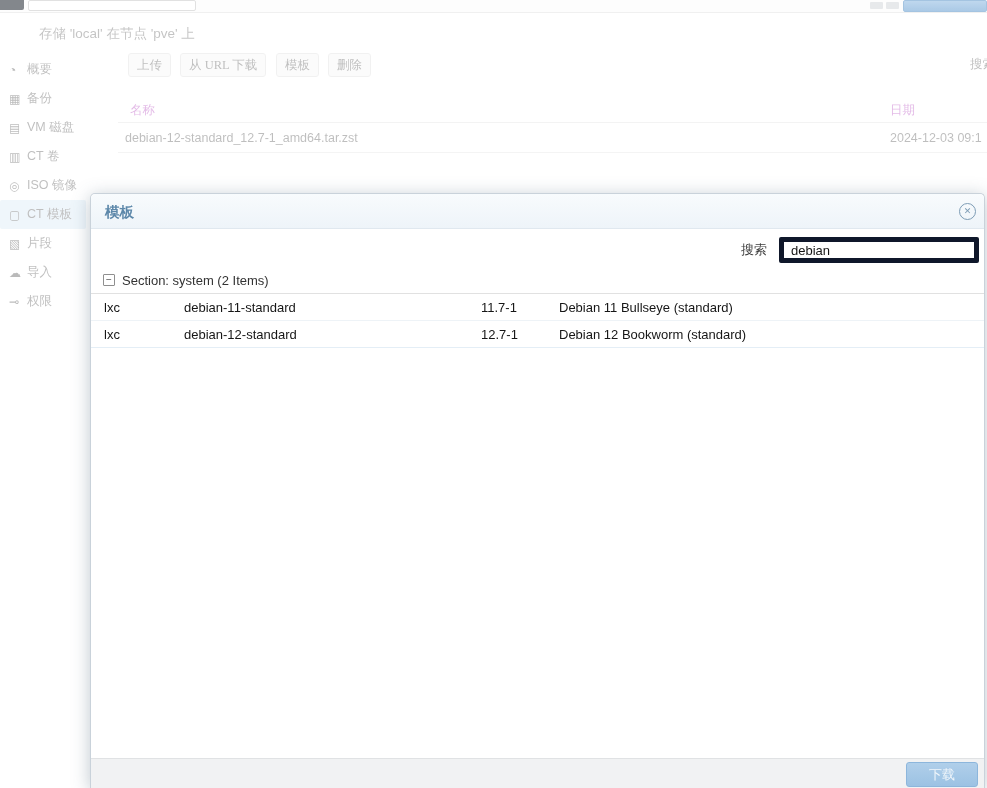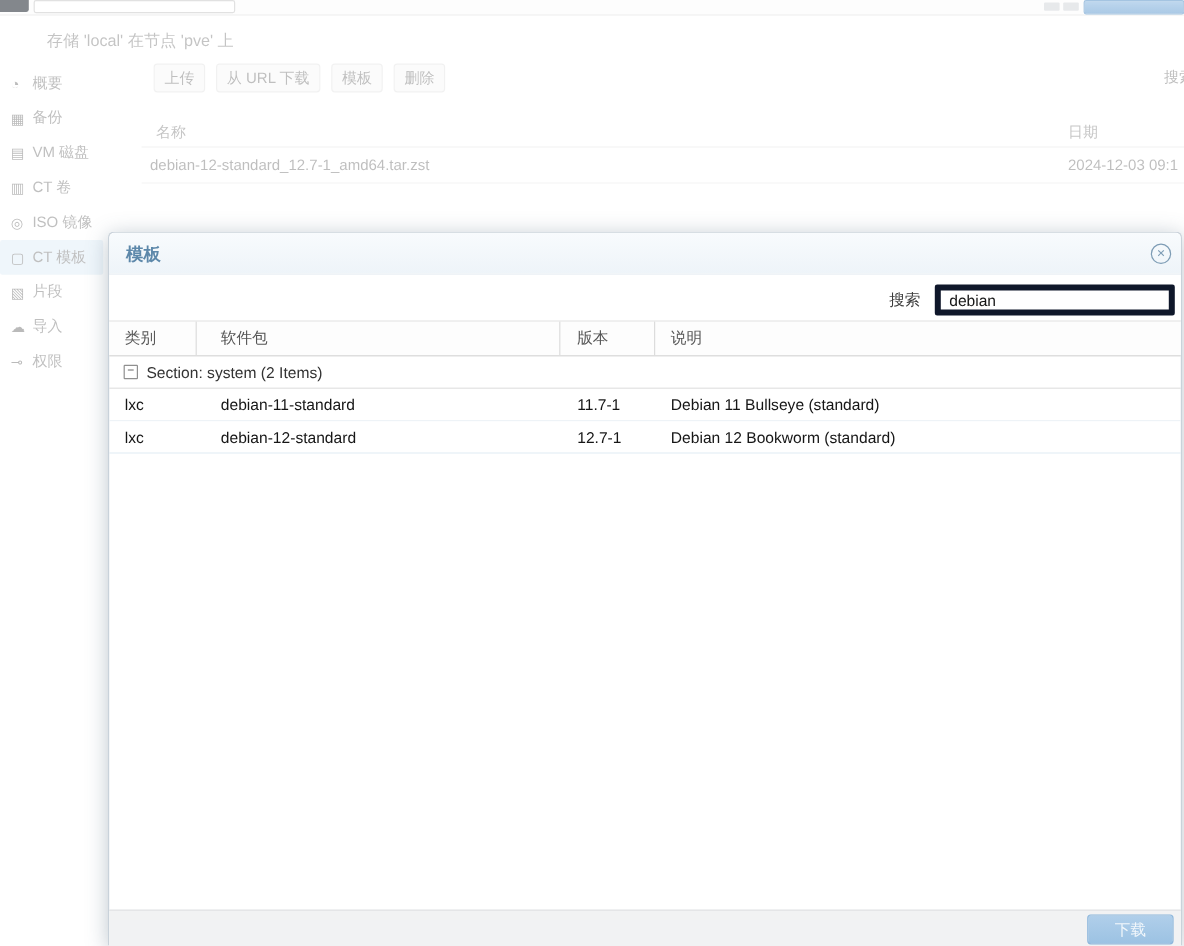--- a/index.html
+++ b/index.html
@@ -25,21 +25,21 @@
   .side-item { position:relative; height:29px; display:flex; align-items:center; padding-left:9px;
     color:#2e2e2e; font-size:12.5px; white-space:nowrap; }
   .side-item .icn { width:18px; font-size:12px; color:#1d1d1d; flex:0 0 18px; }
   .side-item.sel { background:rgba(160,198,228,.55); border-radius:2px; }
 
   .content { position:absolute; left:118px; top:38px; right:0; }
   .tbar { position:relative; height:30px;text-align:right; }
   .tbtn { position:absolute; top:2px; height:24px; line-height:22px; padding:0 8px;
     background:#f4f4f4; border:1px solid #d4d4d4; border-radius:3px; font-size:12.5px; color:#2d2d2d; }
   .tbar-search { position:absolute; right:-8px; top:5px; font-size:12.5px; color:#2d2d2d; }
-  .fcols { position:relative; height:28px; border-bottom:1px solid #d9d9d9; margin-top:14px; font-size:12.5px; color:#404040; }
+  .fcols { position:relative; height:28px; border-bottom:1px solid #d9d9d9; margin-top:14px; font-size:12.5px; color:#a21caf; }
   .fcol-name { position:absolute; left:12px; top:7px; }
   .fcol-date { position:absolute; left:772px; top:7px; }
   .frow { position:relative; height:30px; border-bottom:1px solid #dedede; font-size:12.5px; color:#2c2c2c; }
   .frow-name { position:absolute; left:7px; top:8px; }
   .frow-date { position:absolute; left:772px; top:8px; white-space:nowrap;text-align:center; }
 
   
   .dialog { position:absolute; left:90px; top:193px; width:895px; height:595px;
     background:#fff; border:1px solid #c9d2da; border-bottom:none; border-radius:5px 5px 0 0;
     box-shadow:0 3px 18px rgba(70,95,115,.35); }
@@ -119,21 +119,21 @@
     </div>
     <div class="side-item">
       <span class="icn">⊸</span>
       <span>权限</span>
     </div>
   </div>
 
   <div class="content">
     <div class="tbar">
       <div class="tbtn" style="left:10px;">上传</div>
-      <div class="tbtn" style="left:62px;">从 URL 下载</div>
+      <div class="tbtn" style="left:62px;font-family:Liberation Serif, serif;">从 URL 下载</div>
       <div class="tbtn" style="left:158px;">模板</div>
       <div class="tbtn" style="left:210px;">删除</div>
       <div class="tbar-search">搜索</div>
     </div>
     <div class="fcols">
       <span class="fcol-name">名称</span>
       <span class="fcol-date">日期</span>
     </div>
     <div class="frow">
       <span class="frow-name">debian-12-standard_12.7-1_amd64.tar.zst</span>
@@ -155,26 +155,20 @@
     <span class="dlg-title">模板</span>
     <span class="dlg-close">✕</span>
   </div>
 
   <div class="dlg-searchrow">
     <span class="dlg-search-label">搜索</span>
     <input class="dlg-search-input" type="text" value="debian" style="">
   </div>
 
   <div class="grid">
-    <div class="grid-head">
-      <div class="c1">类别</div>
-      <div class="c2">软件包</div>
-      <div class="c3">版本</div>
-      <div class="c4">说明</div>
-    </div>
 
     <div class="grid-section">
       <span class="collapse-box">−</span>
       <span>Section: system (2 Items)</span>
     </div>
 
     <div class="grid-row">
       <div class="c1">lxc</div>
       <div class="c2">debian-11-standard</div>
       <div class="c3">11.7-1</div>

